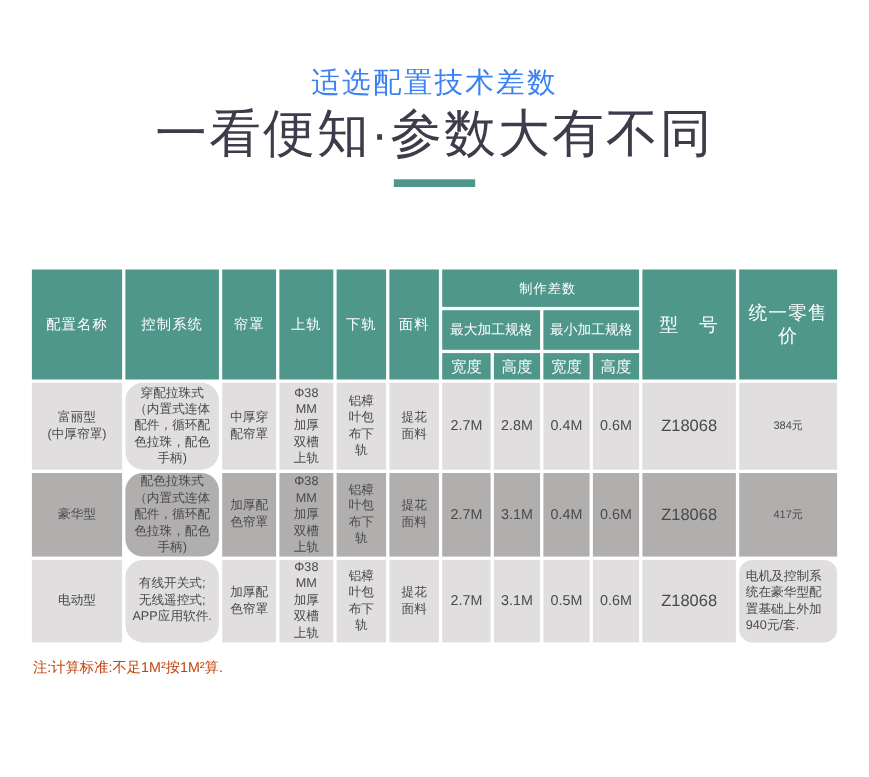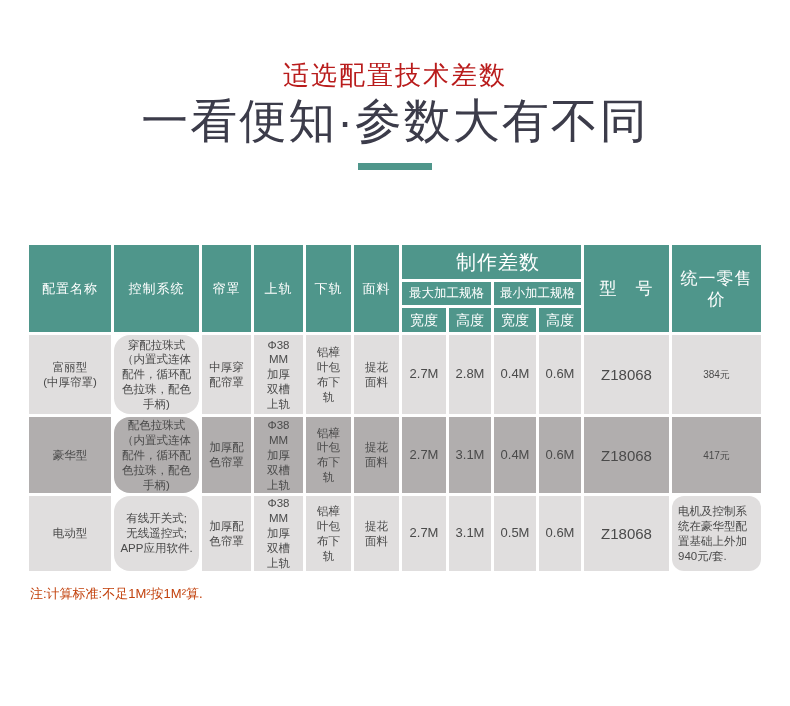--- a/index.html
+++ b/index.html
@@ -10,21 +10,21 @@
     margin: 0 auto;
     font-family: "Liberation Sans", "DejaVu Sans", sans-serif;
     color: #3c3c4a;
   }
   .eyebrow {
     margin-top: 58px;
     text-align: center;
     font-size: 26px;
     font-weight: 500;
     letter-spacing: 2px;
-    color: #b91c1c;
+    color: #3b82f6;
   }
   .heading {
     text-align: center;
     font-size: 47px;
     font-weight: 500;
     letter-spacing: 2px;
     color: #3c3c4a;
     line-height: 1.2;
   }
   .accent-bar {
@@ -46,22 +46,22 @@
     overflow: hidden;
   }
   table.spec th {
     background: #4f968b;
     color: #ffffff;
     font-weight: normal;
     line-height: 1.25;
   }
   th.h-main { font-size: 13px; letter-spacing: 1px; }
   th.h-big  { font-size: 17px; letter-spacing: 1px; }
-  th.h-span { font-size: 20px; height: 34px; letter-spacing: 1px; padding-left: 13px; }
-  th.h-sub  { font-size: 12.5px; height: 23px; }
+  th.h-span { font-size: 12px; height: 34px; letter-spacing: 1px; padding-left: 13px; }
+  th.h-sub  { font-size: 12.5px; height: 36px; }
   th.h-sub2 { font-size: 14px; height: 24px; }
   tbody td {
     color: #4a4a4a;
     font-size: 11.5px;
     line-height: 1.3;
     white-space: pre-line;
   }
   tr.row-light td { background: #e0dede; }
   tr.row-dark  td { background: #b1aeae; }
   tr.r1 td { height: 79px; }

